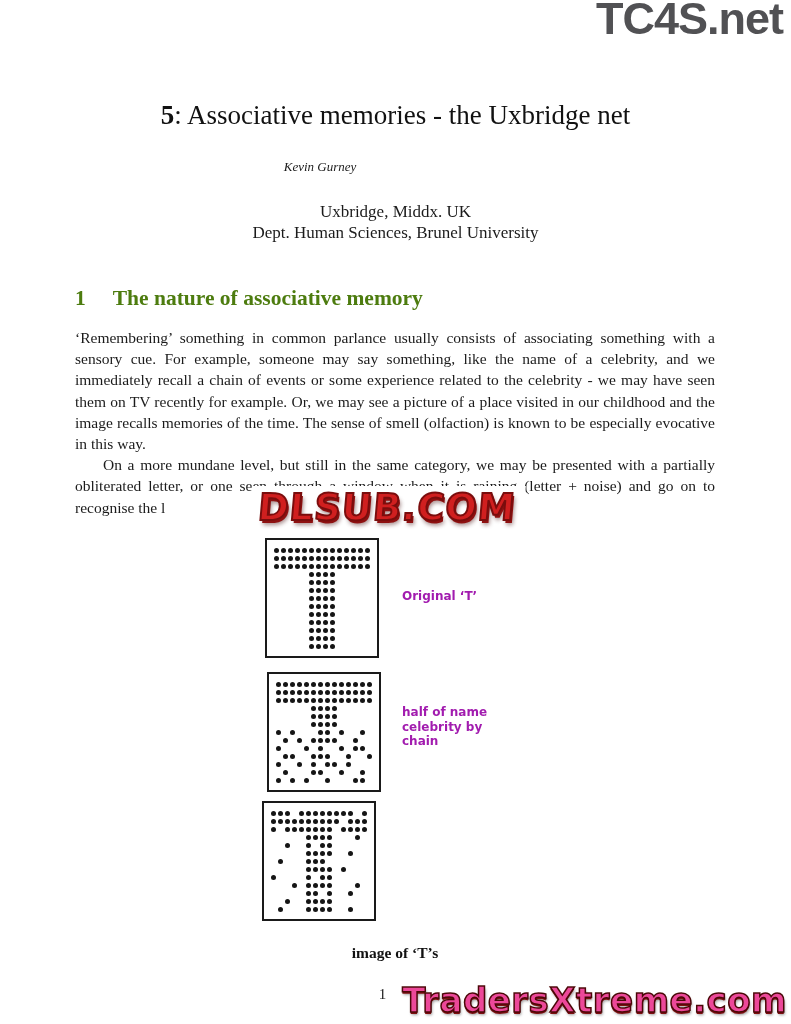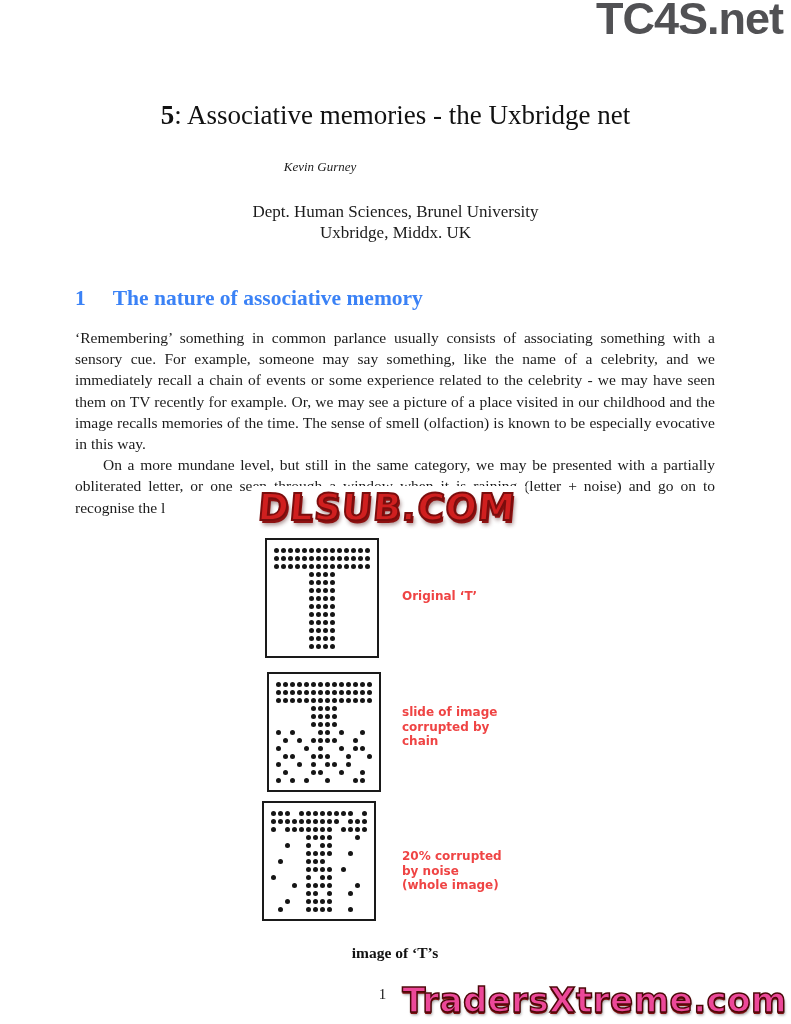--- a/index.html
+++ b/index.html
@@ -49,21 +49,21 @@
     text-align: center; font-style: italic; font-size: 13px;
   }
   .affil {
     position: absolute; top: 201px; left: 0; width: 791px;
     text-align: center; font-size: 17px; line-height: 21px;
   }
 
   
   .section {
     position: absolute; top: 286px; left: 75px; margin: 0;
-    font-size: 21.5px; font-weight: bold; color: #3b82f6;
+    font-size: 21.5px; font-weight: bold; color: #4d7c0f;
     font-family: "Liberation Serif", serif;
   }
   .section .sec-num { margin-right: 27px; }
   .bodytext {
     position: absolute; top: 327px; left: 75px; width: 640px;
     font-size: 15.5px; line-height: 21.2px; text-align: justify;
   }
   .bodytext p { margin: 0; }
   .bodytext p.indent { text-indent: 28px; }
 
@@ -75,21 +75,21 @@
   }
   .dot-row { display: flex; height: 8px; }
   .dot { width: 5px; height: 5px; border-radius: 50%; margin: 1.5px 1px; }
   .dot.on  { background: #151515; }
   .dot.off { background: transparent; }
 
   .flabel {
     position: absolute; left: 402px;
     font-family: "DejaVu Sans", sans-serif;
     font-weight: bold; font-size: 12px; line-height: 14.5px;
-    color: #ef4444;
+    color: #a21caf;
   }
 
   .caption {
     position: absolute; top: 944px; left: 75px; width: 640px;
     text-align: center; font-weight: bold; font-size: 15.5px; color: #111;
   }
   .pagenum {
     position: absolute; top: 986px; left: 75px; width: 615px;
     text-align: center; font-size: 15px;
   }
@@ -99,22 +99,22 @@
 
 <div class="page">
 
   <div class="wm-top">TC4S.net</div>
 
   <div class="title">
     <span class="num">5</span><span>: Associative memories - the Uxbridge net</span>
   </div>
   <div class="author">Kevin Gurney</div>
   <div class="affil">
+    <div>Uxbridge, Middx. UK</div>
     <div>Dept. Human Sciences, Brunel University</div>
-    <div>Uxbridge, Middx. UK</div>
   </div>
 
   <h2 class="section">
     <span class="sec-num">1</span><span>The nature of associative memory</span>
   </h2>
 
   <div class="bodytext">
     <p>‘Remembering’ something in common parlance usually consists of associating something with a sensory cue. For example, someone may say something, like the name of a celebrity, and we immediately recall a chain of events or some experience related to the celebrity - we may have seen them on TV recently for example. Or, we may see a picture of a place visited in our childhood and the image recalls memories of the time. The sense of smell (olfaction) is known to be especially evocative in this way.</p>
     <p class="indent">On a more mundane level, but still in the same category, we may be presented with a partially obliterated letter, or one seen through a window when it is raining (letter + noise) and go on to recognise the l</p>
   </div>
@@ -539,22 +539,22 @@
         <span class="dot on"></span>
         <span class="dot off"></span>
         <span class="dot off"></span>
         <span class="dot off"></span>
         <span class="dot on"></span>
         <span class="dot on"></span>
         <span class="dot off"></span>
       </div>
     </div>
   <div class="flabel" style="top:705px;">
-      <div>slide of image</div>
-      <div>corrupted by</div>
+      <div>half of name</div>
+      <div>celebrity by</div>
       <div>chain</div>
     </div>
 
   <div class="dotbox" style="left:262px; top:801px;">
       <div class="dot-row">
         <span class="dot on"></span>
         <span class="dot on"></span>
         <span class="dot on"></span>
         <span class="dot off"></span>
         <span class="dot on"></span>
@@ -754,24 +754,19 @@
         <span class="dot on"></span>
         <span class="dot on"></span>
         <span class="dot on"></span>
         <span class="dot off"></span>
         <span class="dot off"></span>
         <span class="dot on"></span>
         <span class="dot off"></span>
         <span class="dot off"></span>
       </div>
     </div>
-  <div class="flabel" style="top:849px;">
-      <div>20% corrupted</div>
-      <div>by noise</div>
-      <div>(whole image)</div>
-    </div>
 
   <div class="caption">image of ‘T’s</div>
   <div class="pagenum">1</div>
 
   <div class="wm-bottom">TradersXtreme.com</div>
 
 </div>
 
 </body></html>

